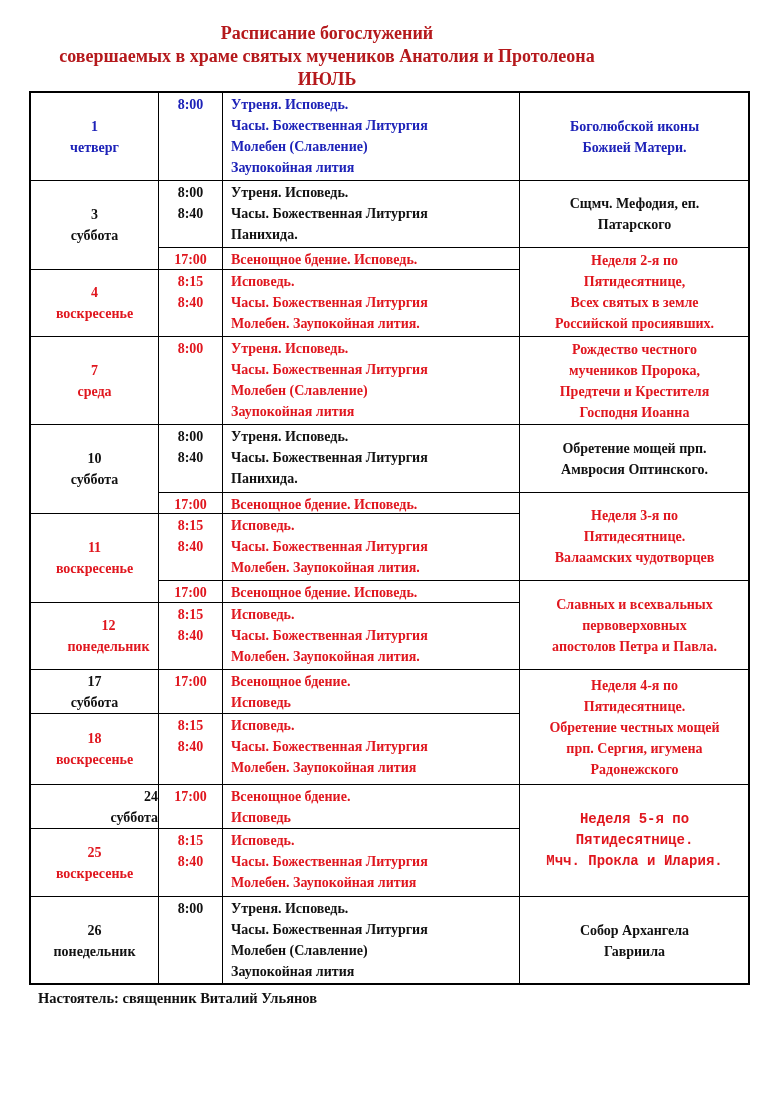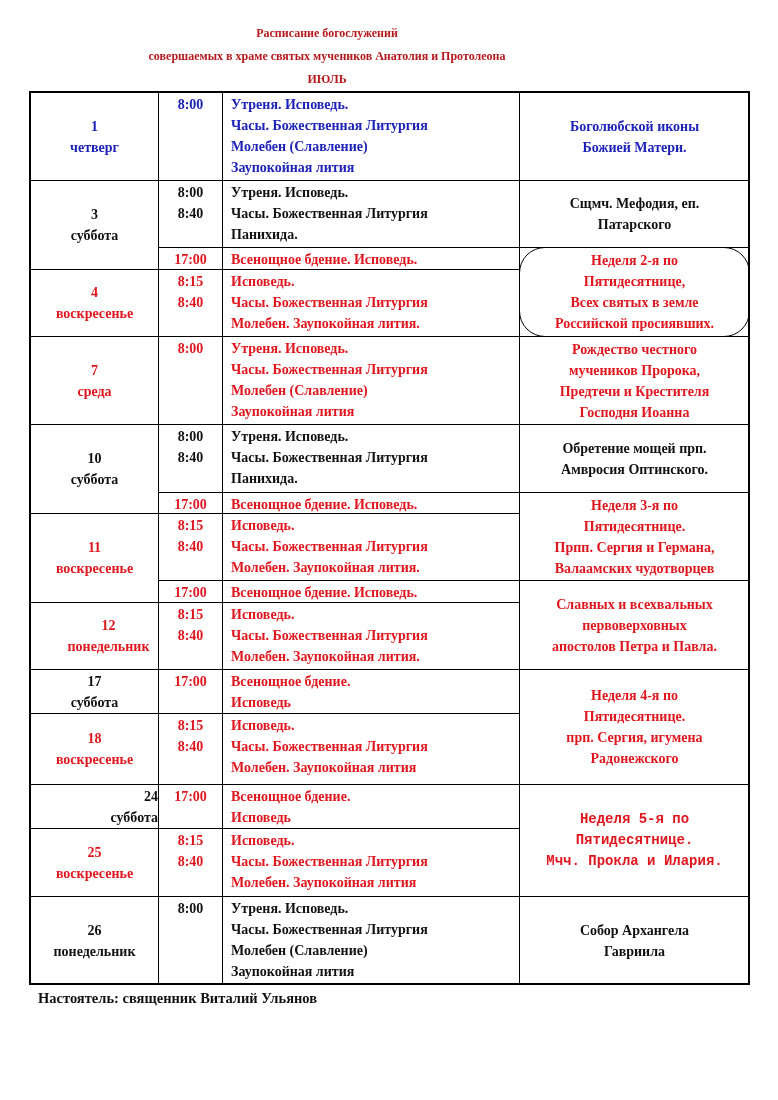--- a/index.html
+++ b/index.html
@@ -1,17 +1,17 @@
 <!DOCTYPE html>
 <html><head>
 <meta charset="utf-8">
 <style>
   html,body{margin:0;padding:0;background:#fff;}
   body{width:778px;height:1100px;position:relative;overflow:hidden;font-family:"Liberation Serif","DejaVu Serif",serif;font-weight:bold;}
-  .title{position:absolute;left:0;width:654px;text-align:center;color:#b5191c;font-size:12px;line-height:22px;}
+  .title{position:absolute;left:0;width:654px;text-align:center;color:#b5191c;font-size:18px;line-height:22px;}
   .cell{position:absolute;box-sizing:border-box;border:1.5px solid #000;display:flex;flex-direction:column;font-size:14px;line-height:21px;}
   .day{align-items:center;justify-content:center;text-align:center;}
   .time{align-items:center;justify-content:flex-start;padding-top:1px;text-align:center;}
   .svc{justify-content:flex-start;padding-left:8px;padding-top:1px;}
   .feast{align-items:center;justify-content:center;text-align:center;padding:0 4px;}
   .blue{color:#1d22b8;}
   .red{color:#e0161e;}
   .black{color:#111;}
   .frame{position:absolute;left:29px;top:91px;width:721px;height:894px;border:2px solid #000;box-sizing:border-box;pointer-events:none;}
   .footer{position:absolute;left:38px;top:990px;font-size:14.5px;color:#111;}
@@ -196,50 +196,50 @@
       <span class="ln">Заупокойная лития</span>
     </div>
     <div class="cell feast blue" style="left: 519px; top: 92px; width: 231px; height: 89px;">
       <span class="ln">Боголюбской иконы</span>
       <span class="ln">Божией Матери.</span>
     </div>
     <div class="cell feast black" style="left: 519px; top: 180px; width: 231px; height: 68px;">
       <span class="ln">Сщмч. Мефодия, еп.</span>
       <span class="ln">Патарского</span>
     </div>
-    <div class="cell feast red" style="left: 519px; top: 247px; width: 231px; height: 90px; border-radius: 26px;">
+    <div class="cell feast red" style="left: 519px; top: 247px; width: 231px; height: 90px;">
       <span class="ln">Неделя 2-я по</span>
       <span class="ln">Пятидесятнице,</span>
       <span class="ln">Всех святых в земле</span>
       <span class="ln">Российской просиявших.</span>
     </div>
     <div class="cell feast red" style="left: 519px; top: 336px; width: 231px; height: 89px;">
       <span class="ln">Рождество честного</span>
       <span class="ln">мучеников Пророка,</span>
       <span class="ln">Предтечи и Крестителя</span>
       <span class="ln">Господня Иоанна</span>
     </div>
     <div class="cell feast black" style="left: 519px; top: 424px; width: 231px; height: 69px;">
       <span class="ln">Обретение мощей прп.</span>
       <span class="ln">Амвросия Оптинского.</span>
     </div>
     <div class="cell feast red" style="left: 519px; top: 492px; width: 231px; height: 89px;">
       <span class="ln">Неделя 3-я по</span>
       <span class="ln">Пятидесятнице.</span>
-      <span class="ln">Прпп. Сергия и Германа,</span>
       <span class="ln">Валаамских чудотворцев</span>
     </div>
     <div class="cell feast red" style="left: 519px; top: 580px; width: 231px; height: 90px;">
       <span class="ln">Славных и всехвальных</span>
       <span class="ln">первоверховных</span>
       <span class="ln">апостолов Петра и Павла.</span>
     </div>
     <div class="cell feast red" style="left: 519px; top: 669px; width: 231px; height: 116px;">
       <span class="ln">Неделя 4-я по</span>
       <span class="ln">Пятидесятнице.</span>
+      <span class="ln">Обретение честных мощей</span>
       <span class="ln">прп. Сергия, игумена</span>
       <span class="ln">Радонежского</span>
     </div>
     <div class="cell feast red" style="left: 519px; top: 784px; width: 231px; height: 113px; font-family: Liberation Mono, monospace;">
       <span class="ln">Неделя 5-я по</span>
       <span class="ln">Пятидесятнице.</span>
       <span class="ln">Мчч. Прокла и Илария.</span>
     </div>
     <div class="cell feast black" style="left: 519px; top: 896px; width: 231px; height: 89px;">
       <span class="ln">Собор Архангела</span>

